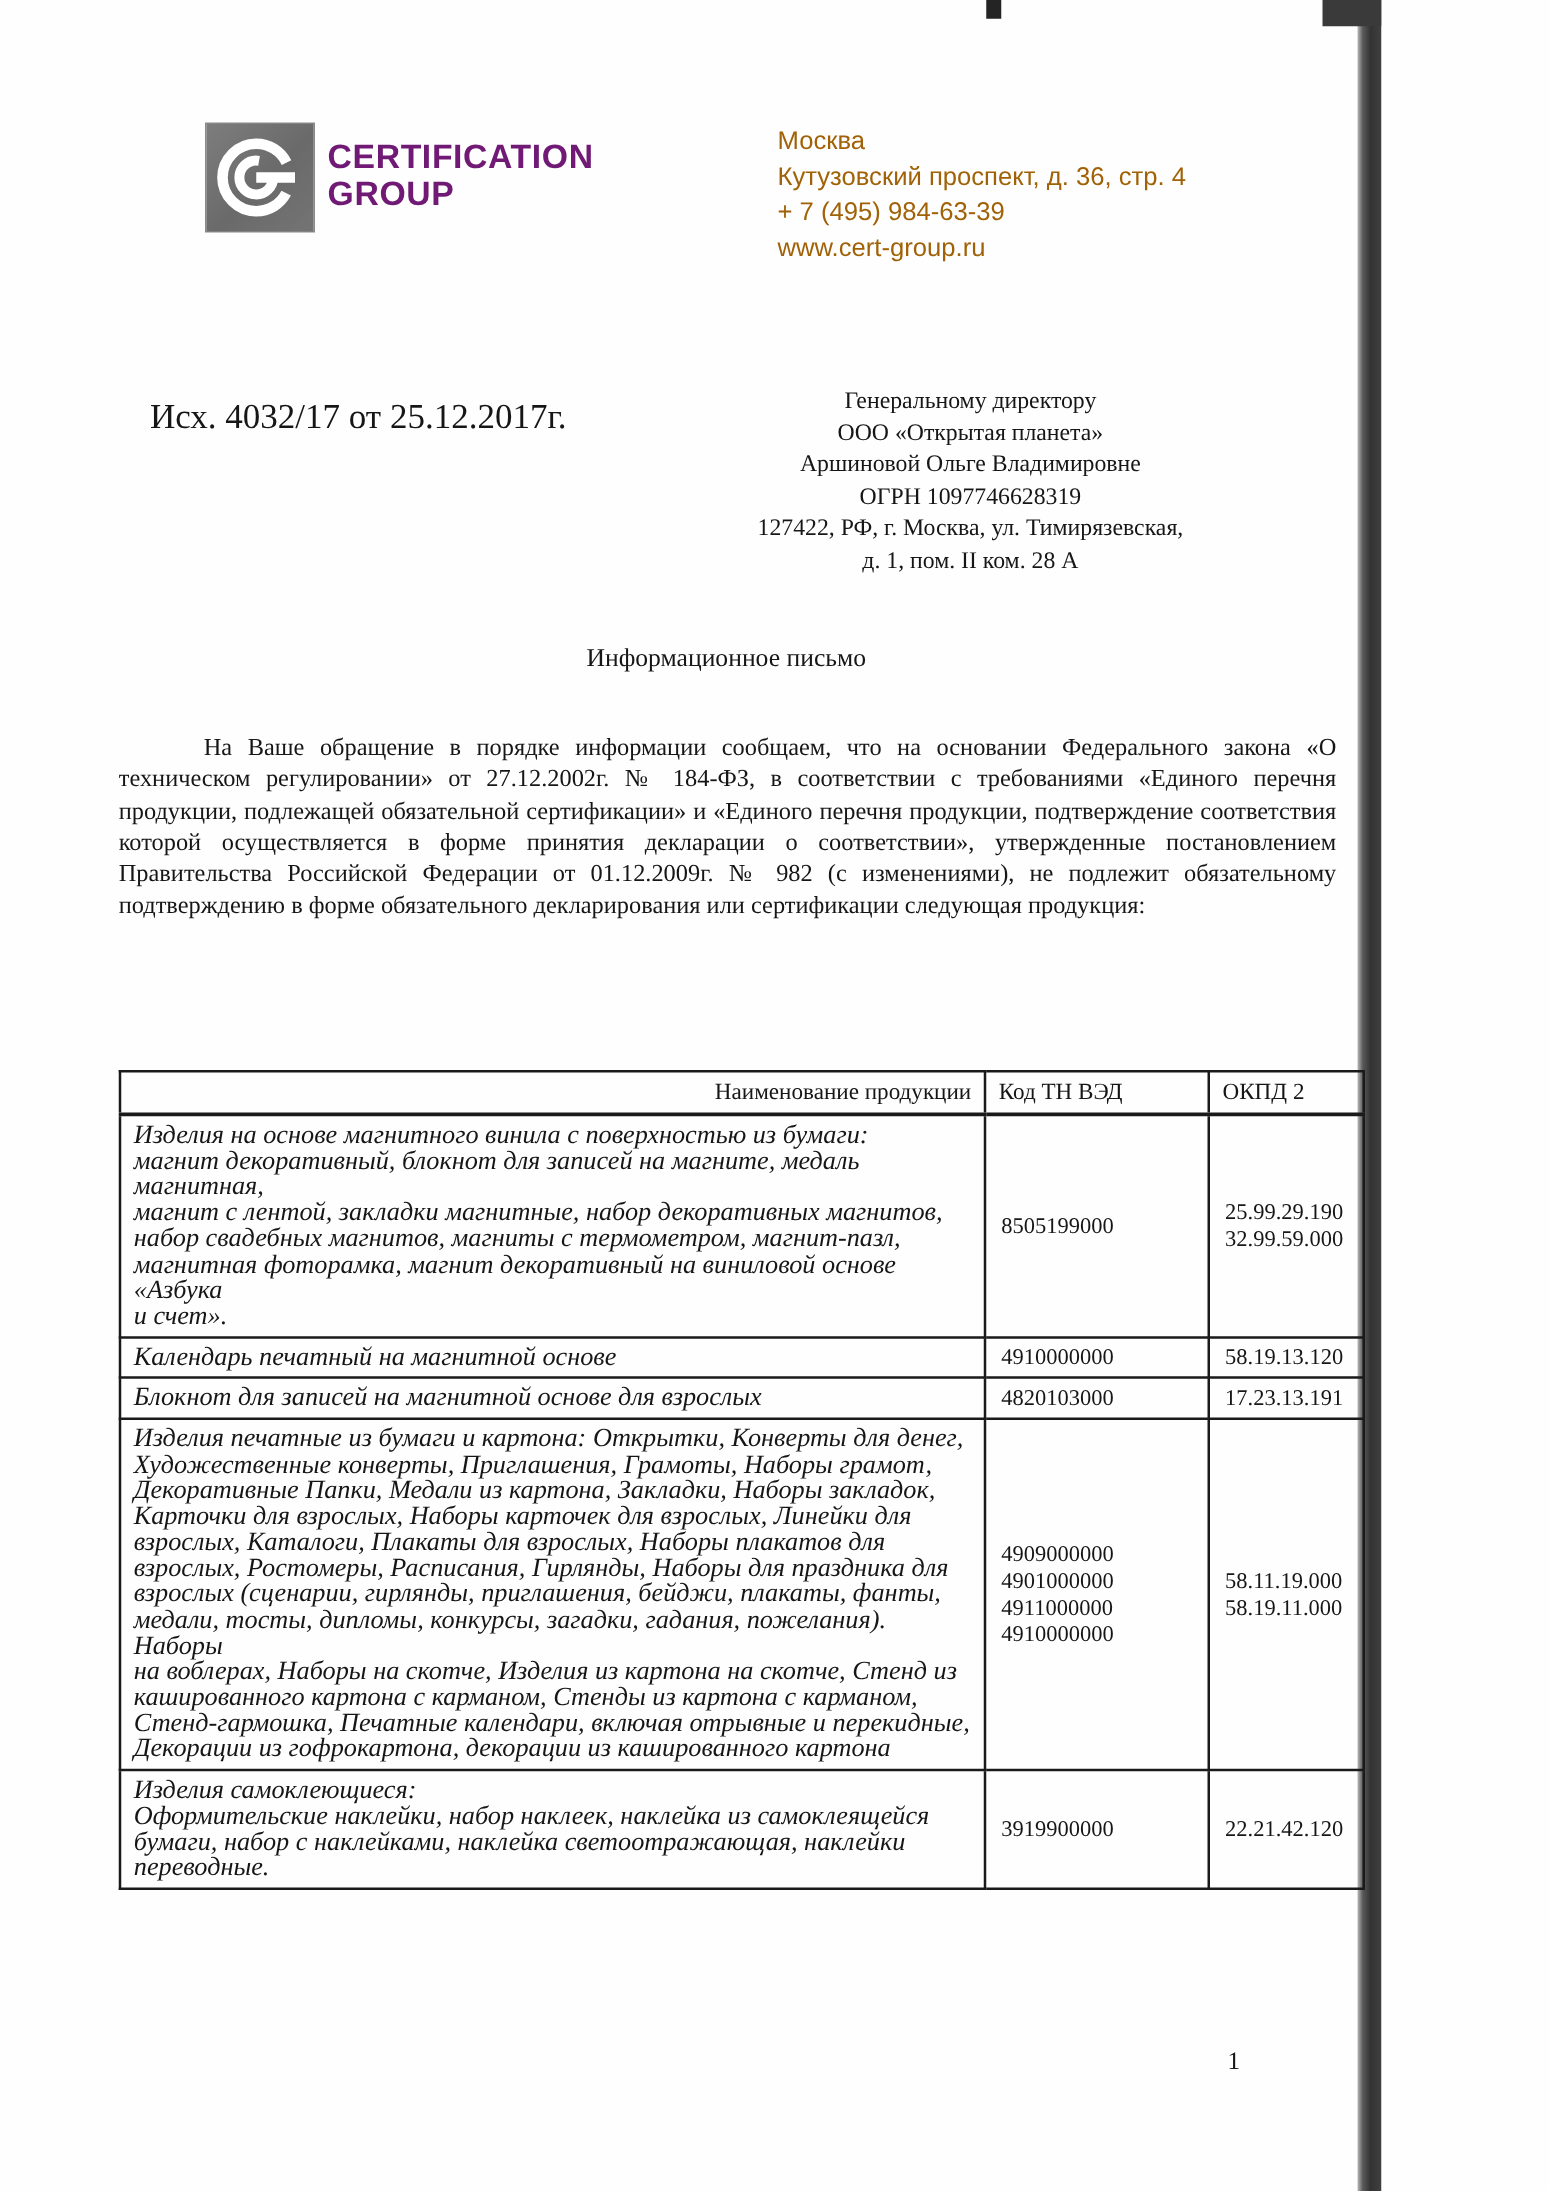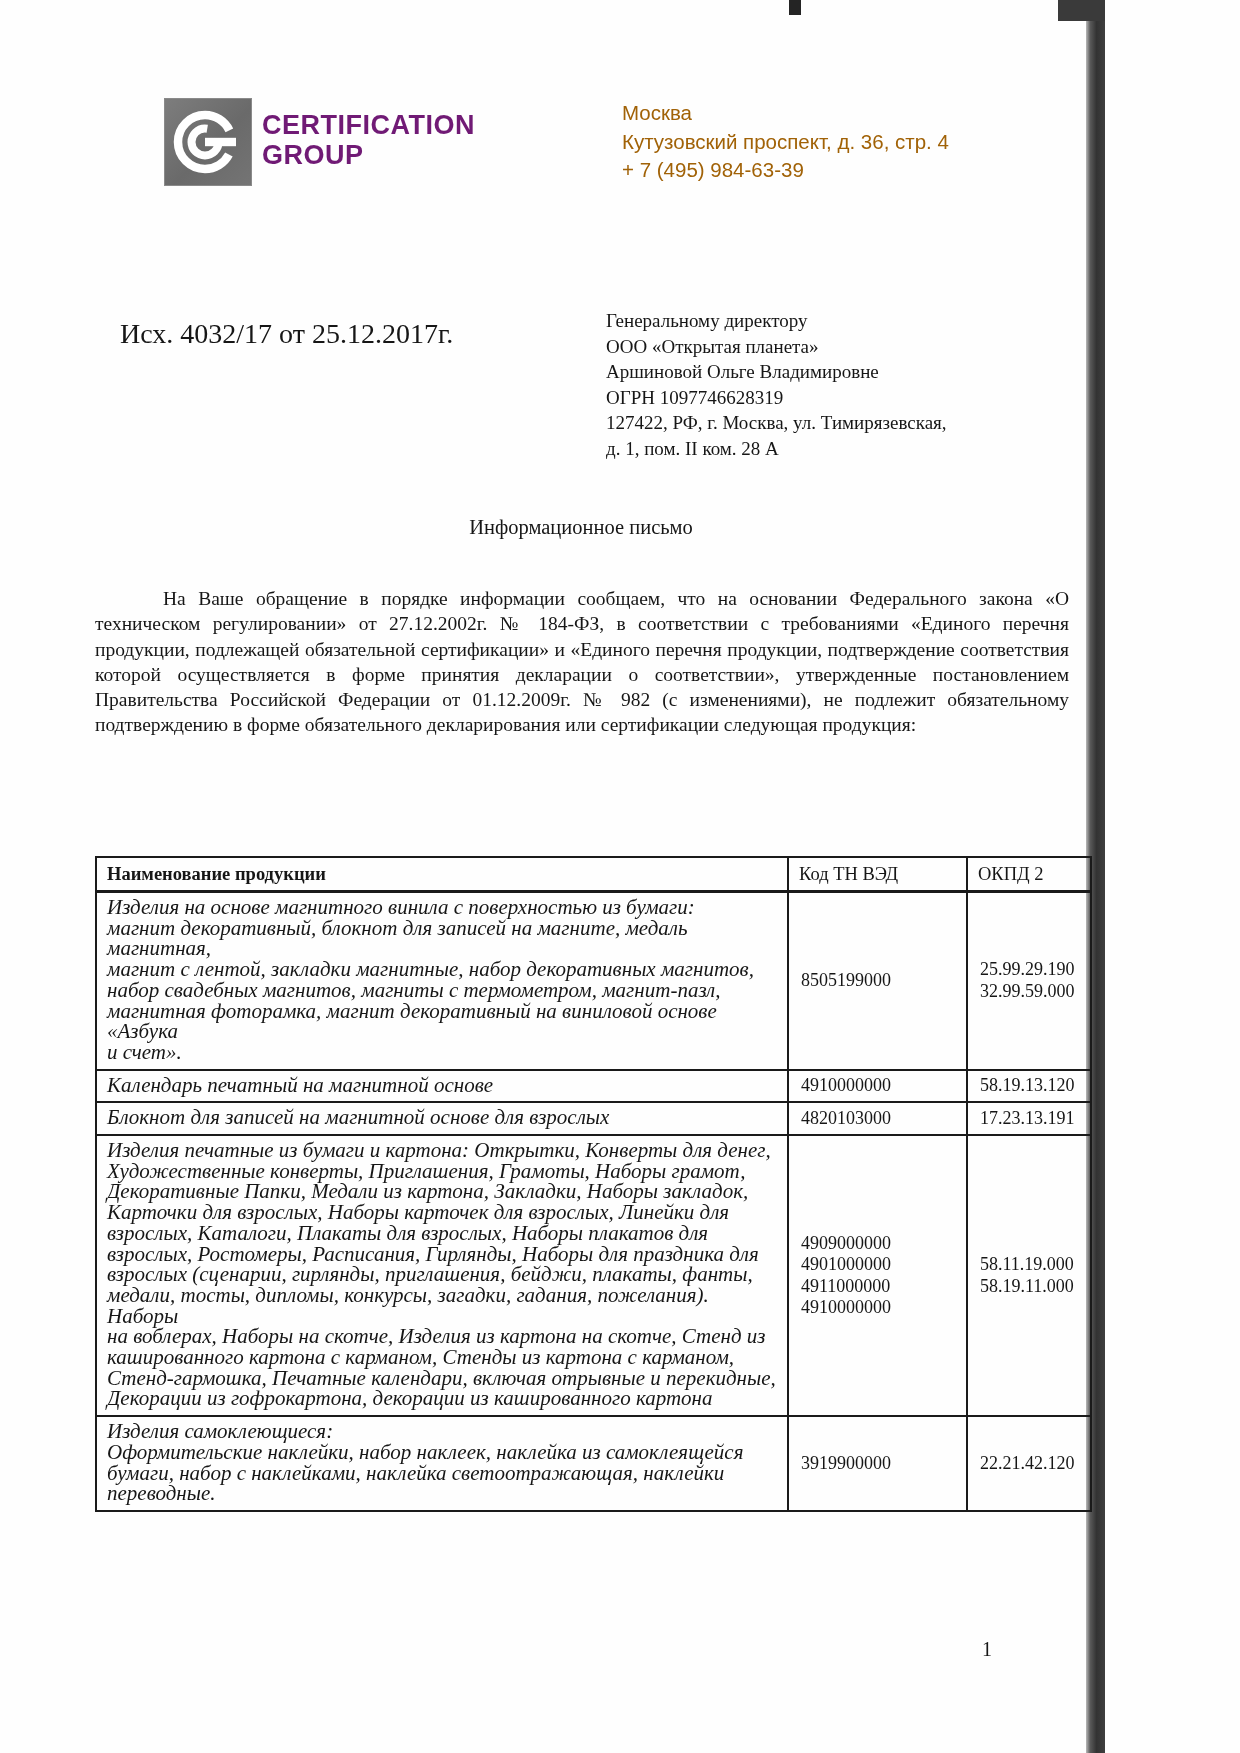--- a/index.html
+++ b/index.html
@@ -40,38 +40,38 @@
 
   
   .contact{
     position:absolute;left:622px;top:99px;
     font-family:"Liberation Sans", sans-serif;
     font-size:20.5px;line-height:28.5px;color:#a16207;
   }
 
   .ref-line{position:absolute;left:120px;top:318px;font-size:28px;}
 
-  .recipient{position:absolute;left:606px;top:308px;font-size:19px;line-height:25.5px;}
+  .recipient{position:absolute;left:606px;top:308px;font-size:19px;line-height:25.5px;text-align:center;}
 
   .doc-title{position:absolute;left:95px;top:516px;width:972px;text-align:center;font-size:20.5px;}
 
   .body-par{
     position:absolute;left:95px;top:586px;width:974px;
     font-size:19.5px;line-height:25.3px;text-align:justify;text-indent:68px;
   }
 
   
   .tbl-wrap{position:absolute;left:95px;top:856px;}
   table.products{border-collapse:collapse;table-layout:fixed;width:995px;background:transparent;}
   table.products td,table.products th{border:2px solid #1a1a1a;}
   table.products thead th{
     border-bottom-width:3px;text-align:left;padding:6px 10px 5px;
     font-size:18.5px;line-height:21px;font-weight:normal;
   }
-  table.products thead th:first-child{font-weight:bold;}
+  table.products thead th:first-child{font-weight:normal;text-align:right;}
   td.cell-name{
     white-space:pre-line;vertical-align:top;
     padding:4px 10px 6px;font-size:21px;line-height:20.7px;font-style:italic;
   }
   td.cell-code{
     white-space:pre-line;vertical-align:middle;
     padding:4px 4px 4px 12px;font-size:18px;line-height:21.5px;
   }
   tr.row-tall td.cell-name{}
   tr.row-last td.cell-name{margin-top:44px;}
@@ -96,20 +96,21 @@
   </div>
   <div class="logo-text">
     <div>CERTIFICATION</div>
     <div>GROUP</div>
   </div>
 
   <div class="contact">
     <div>Москва</div>
     <div>Кутузовский проспект, д. 36, стр. 4</div>
     <div>+ 7 (495) 984-63-39</div>
+    <div>www.cert-group.ru</div>
   </div>
 
   <div class="ref-line">Исх. 4032/17 от 25.12.2017г.</div>
 
   <div class="recipient">
     <div>Генеральному директору</div>
     <div>ООО «Открытая планета»</div>
     <div>Аршиновой Ольге Владимировне</div>
     <div>ОГРН 1097746628319</div>
     <div>127422, РФ, г. Москва, ул. Тимирязевская,</div>

